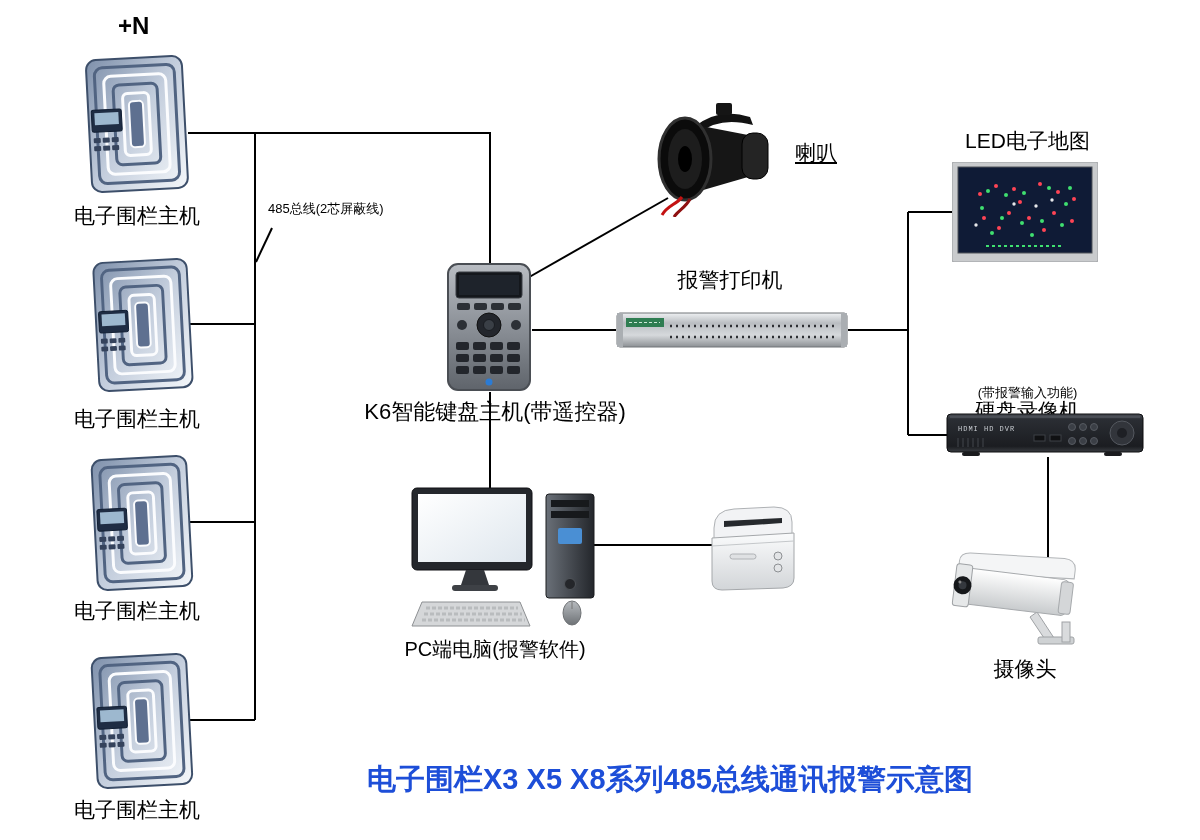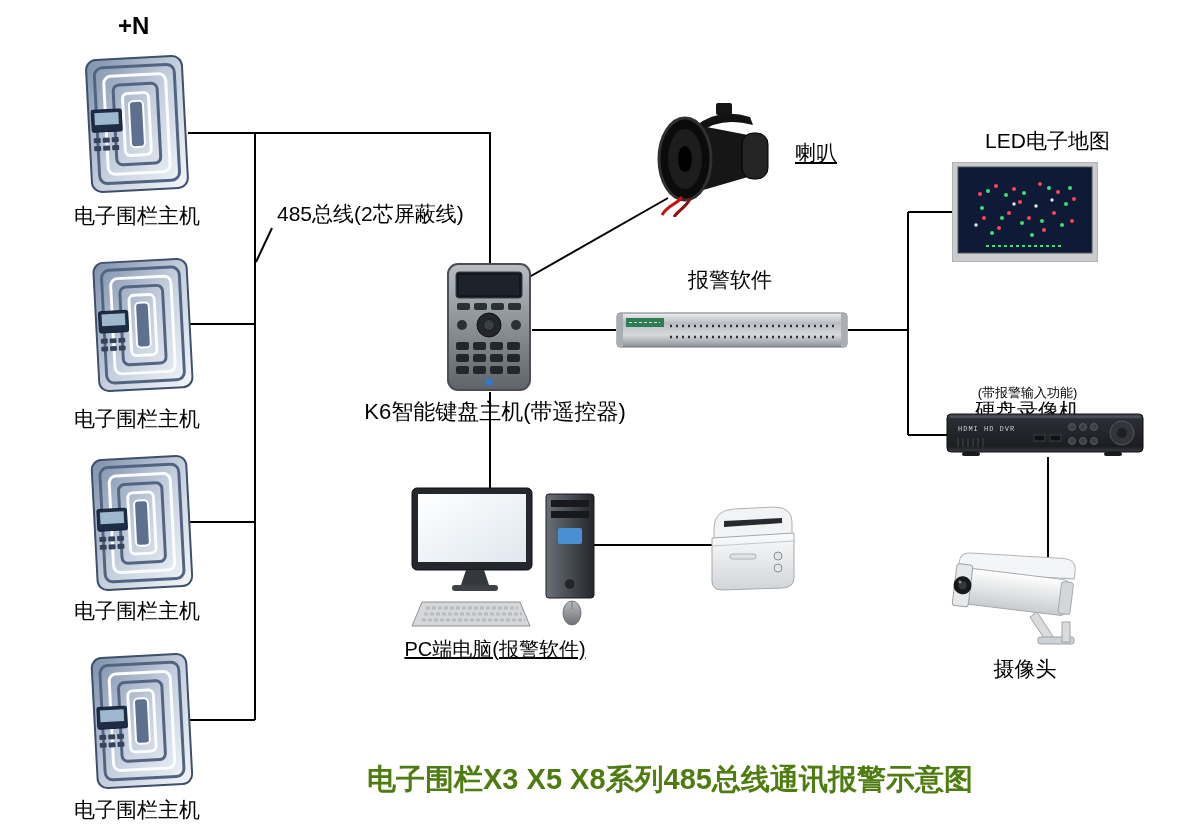--- a/index.html
+++ b/index.html
@@ -5,21 +5,21 @@
   html,body{margin:0;padding:0;background:#ffffff;}
   #canvas{
     position:relative;width:1200px;height:840px;background:#ffffff;overflow:hidden;
     font-family:"Liberation Sans","DejaVu Sans",sans-serif;color:#000;
   }
   #wires{position:absolute;left:0;top:0;width:1200px;height:840px;pointer-events:none;}
   .dev{position:absolute;}
   .dev svg{width:100%;height:100%;display:block;}
   .lbl{position:absolute;font-size:21px;line-height:1.2;text-align:center;white-space:nowrap;}
   .lbl.small{font-size:13px;}
-  .annot{position:absolute;font-size:21px;white-space:nowrap;margin-left:9px;}
+  .annot{position:absolute;font-size:13px;white-space:nowrap;}
   .plusn{position:absolute;font-size:24px;font-weight:600;}
   .title{position:absolute;font-size:29px;font-weight:bold;color:#ff0000;text-align:center;white-space:nowrap;}
   .hiddefs{position:absolute;width:0;height:0;overflow:hidden;}
 </style>
 </head>
 <body>
 
 <div id="canvas">
 
   <svg class="hiddefs" aria-hidden="true">
@@ -315,28 +315,28 @@
   </div>
   <div class="lbl" style="left:350px;top:399px;width:290px;font-size:22px;">K6智能键盘主机(带遥控器)</div>
 
   <div class="dev" style="left:652px;top:93px;width:128px;height:124px;">
     <svg viewBox="0 0 128 124">
         <use href="#sym-speaker"></use>
       </svg>
   </div>
   <div class="lbl" style="left:786px;top:140px;width:60px;text-decoration:underline;">喇叭</div>
 
-  <div class="lbl" style="left:640px;top:267px;width:180px;">报警软件</div>
+  <div class="lbl" style="left:640px;top:267px;width:180px;">报警打印机</div>
   <div class="dev" style="left:616px;top:309px;width:232px;height:42px;">
     <svg viewBox="0 0 232 42">
         <use href="#sym-linkage"></use>
       </svg>
   </div>
 
-  <div class="lbl" style="left:950px;top:128px;width:195px;">LED电子地图</div>
+  <div class="lbl" style="left:930px;top:128px;width:195px;">LED电子地图</div>
   <div class="dev" style="left:952px;top:162px;width:146px;height:100px;">
     <svg viewBox="0 0 146 100">
         <use href="#sym-ledmap"></use>
       </svg>
   </div>
 
   <div class="lbl" style="left:930px;top:356px;width:195px;margin-top:42px;">硬盘录像机</div>
   <div class="lbl small" style="left:930px;top:385px;width:195px;text-align:center;">(带报警输入功能)</div>
   <div class="dev" style="left:946px;top:411px;width:198px;height:46px;">
     <svg viewBox="0 0 198 46">
@@ -349,23 +349,23 @@
         <use href="#sym-camera"></use>
       </svg>
   </div>
   <div class="lbl" style="left:930px;top:656px;width:190px;">摄像头</div>
 
   <div class="dev" style="left:406px;top:486px;width:202px;height:148px;">
     <svg viewBox="0 0 202 148">
         <use href="#sym-pc"></use>
       </svg>
   </div>
-  <div class="lbl" style="left:340px;top:637px;width:310px;font-size:20px;text-decoration:underline;">PC端电脑(报警软件)</div>
+  <div class="lbl" style="left:340px;top:637px;width:310px;font-size:20px;">PC端电脑(报警软件)</div>
 
   <div class="dev" style="left:698px;top:498px;width:110px;height:100px;">
     <svg viewBox="0 0 110 100">
         <use href="#sym-printer"></use>
       </svg>
   </div>
 
-  <div class="title" style="left: 270px; top: 760px; width: 800px; color: #4d7c0f;">电子围栏X3 X5 X8系列485总线通讯报警示意图</div>
+  <div class="title" style="left: 270px; top: 760px; width: 800px; color: #1d4ed8;">电子围栏X3 X5 X8系列485总线通讯报警示意图</div>
 
 </div>
 
 </body></html>

